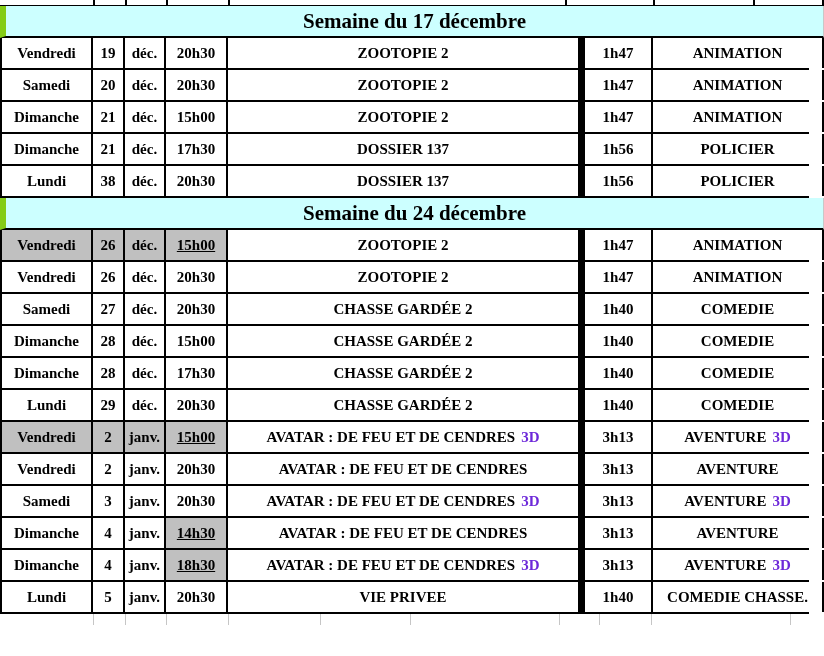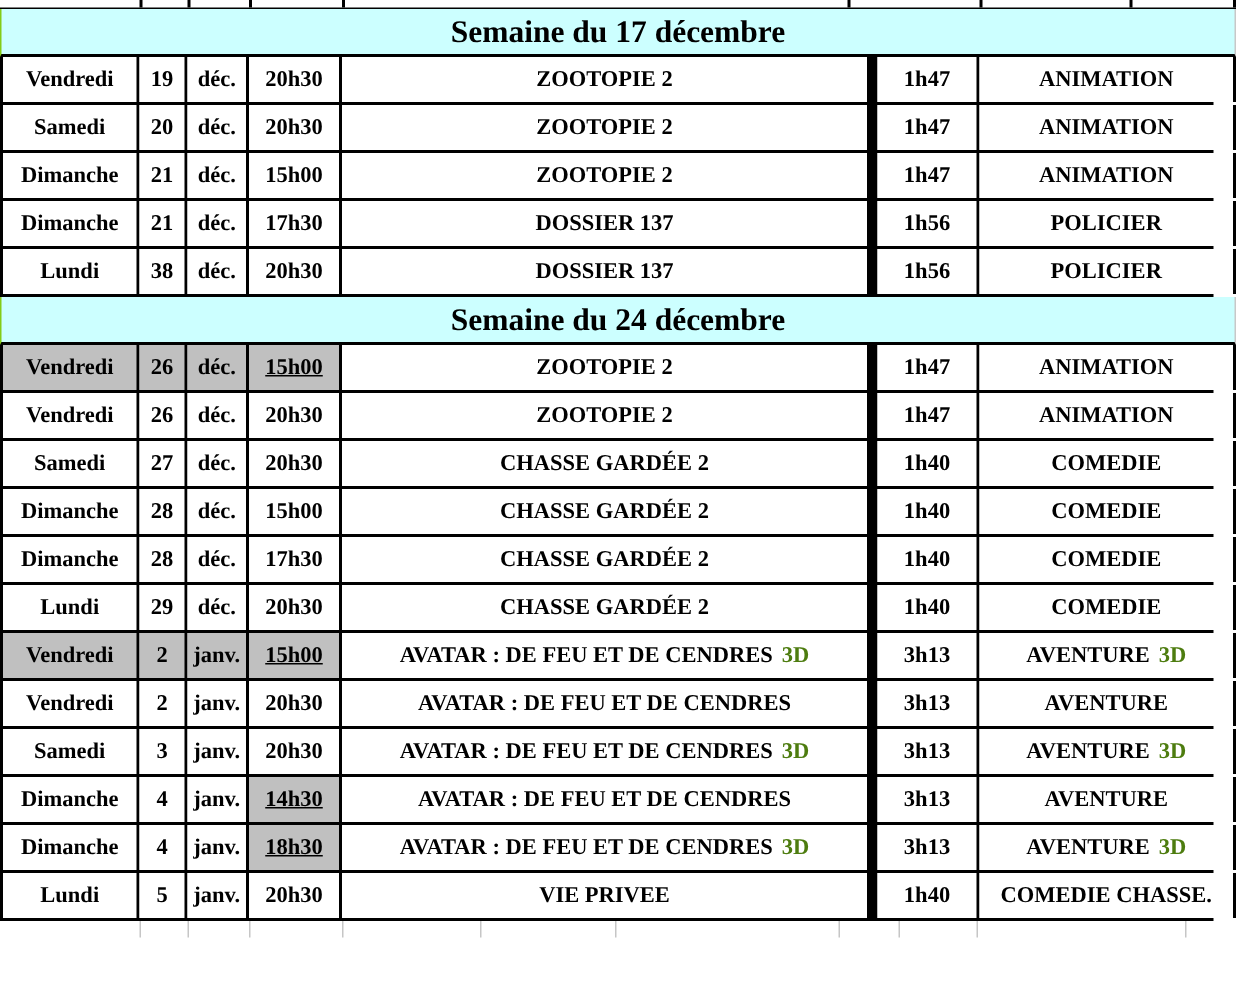--- a/index.html
+++ b/index.html
@@ -17,21 +17,21 @@
   .sliver-top{height:5px;border-bottom:1px solid #000;}
   .sliver-bottom{height:11px;}
   .vmark{position:absolute;top:0;bottom:0;width:2px;background:#000;}
   .gmark{position:absolute;top:0;bottom:0;width:1px;background:#c6c6c6;}
 
   
   .week-header{
     box-sizing:border-box;
     width:824px;height:32px;
     background:#ccffff;
-    border-left:1px solid #84cc16;
+    border-left:6px solid #84cc16;
     border-right:1px solid #c8c8c8;
     border-bottom:2px solid #000;
     display:flex;align-items:center;justify-content:center;
     font-size:21px;
     text-align:right;
   }
 
   
   .row{
     display:grid;
@@ -46,21 +46,21 @@
     font-size:15px;
     background:#fff;
     border-right:2px solid #000;
     white-space:nowrap;
     overflow:hidden;
   }
   .cell.day{border-left:2px solid #000;}
   .cell.film{border-right:7px solid #000000;}
   .cell.gray{background:#c0c0c0;}
   .cell .u{text-decoration:underline;}
-  .sfx{color:#4d7c0f;}
+  .sfx{color:#6d28d9;}
   .sfx:not(:empty){margin-left:6px;}
 </style>
 </head>
 <body>
 
 <div id="screen">
   <div class="sliver sliver-top" id="top-sliver">
       <span class="vmark" style="left: 93px;"></span>
       <span class="vmark" style="left: 125px;"></span>
       <span class="vmark" style="left: 166px;"></span>

